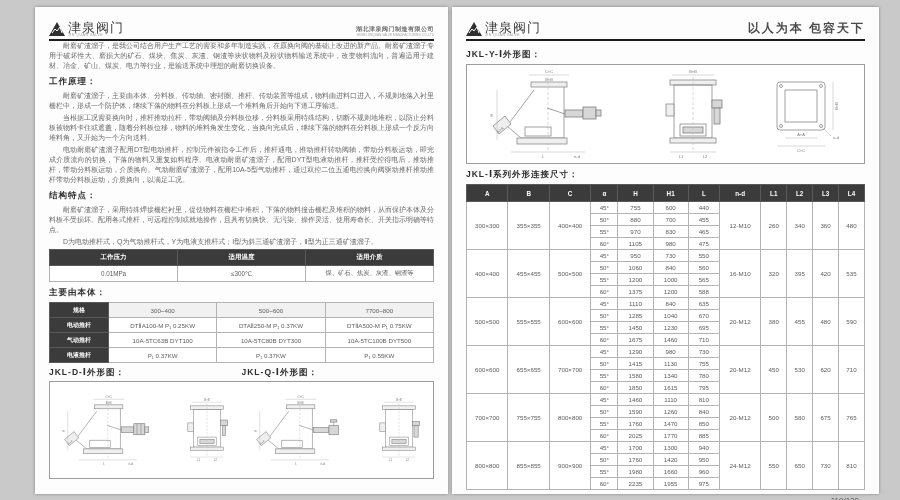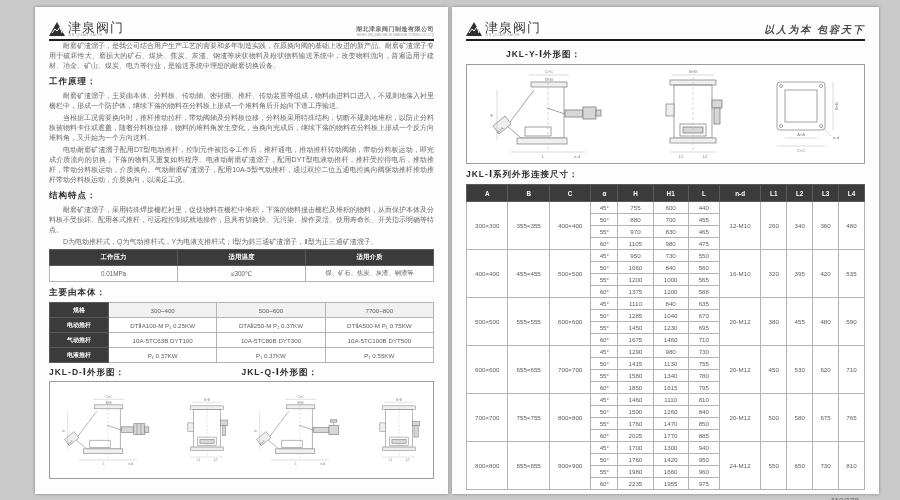--- a/index.html
+++ b/index.html
@@ -13,21 +13,21 @@
   .inner{padding:8px 14px 0 14px;}
   
   .hdr{display:flex;justify-content:space-between;align-items:flex-end;height:22px;}
   .logo{display:flex;align-items:center;gap:3px;}
   .logo-txtcol{display:flex;flex-direction:column;line-height:1;}
   .logo-cn{font-size:13px;font-weight:normal;color:#3c3c3c;letter-spacing:1px;}
   .logo-en{font-size:3.5px;color:#9a9a9a;letter-spacing:.5px;}
   .hdr-right{text-align:right;line-height:1.25;}
   .hdr-company{font-size:6px;font-weight:bold;color:#6d6d6d;letter-spacing:.5px;}
   .hdr-company-en{font-size:3.2px;color:#a5a5a5;}
-  .hdr-slogan{font-size:10px;font-weight:bold;color:#4a4a4a;letter-spacing:2px;font-style:italic;}
+  .hdr-slogan{font-size:12px;font-weight:bold;color:#4a4a4a;letter-spacing:2px;}
   .rule{border:0;border-top:2.5px solid #1d1d1d;margin:2px 0 0 0;}
   
   .doc-title{text-align:center;font-size:15px;font-weight:bold;color:#262626;letter-spacing:3px;margin:10px 0 8px 0;}
   p.body{font-size:7px;line-height:10px;color:#6a6a6a;text-align:justify;text-indent:2em;margin:0 0 2px 0;}
   .sec-h{font-size:8.5px;font-weight:bold;color:#2e2e2e;letter-spacing:1px;margin:5px 0 3px 0;}
   
   table{border-collapse:collapse;width:100%;table-layout:fixed;}
   th{background:#3b3b3b;color:#fff;font-weight:bold;border:1px solid #5a5a5a;}
   td{border:1px solid #b3b3b3;color:#5d5d5d;text-align:center;background:#fff;}
   #perf-table th{font-size:6.5px;height:13px;}
@@ -239,21 +239,21 @@
         </svg>
         <div class="logo-txtcol">
           <span class="logo-cn">津泉阀门</span>
           <span class="logo-en">JIN QUAN VALVE</span>
         </div>
       </div>
       <div class="hdr-slogan">以人为本  包容天下</div>
     </div>
     <hr class="rule">
 
-    <div class="sec-h" style="margin-top:8px;margin-left:40px;">JKL-Y-Ⅰ外形图：</div>
+    <div class="sec-h" style="margin-top:8px;">JKL-Y-Ⅰ外形图：</div>
     <div class="dwg-box" id="right-dwg-box">
 
       <svg width="150" height="92" viewBox="0 0 150 92">
         <line class="dimln" x1="52" y1="7" x2="92" y2="7"></line>
         <text class="dim" x="72" y="5">C×C</text>
         <rect class="fillg" x="54" y="14" width="36" height="5"></rect>
         <text class="dim" x="72" y="13">B×B</text>
         <line class="cl" x1="71" y1="9" x2="71" y2="82"></line>
         <path class="ln" d="M57,22 L30,58 L44,70 L87,70 L87,19"></path>
         <polygon class="fillg" points="16,58 28,48 34,56 22,66"></polygon>

